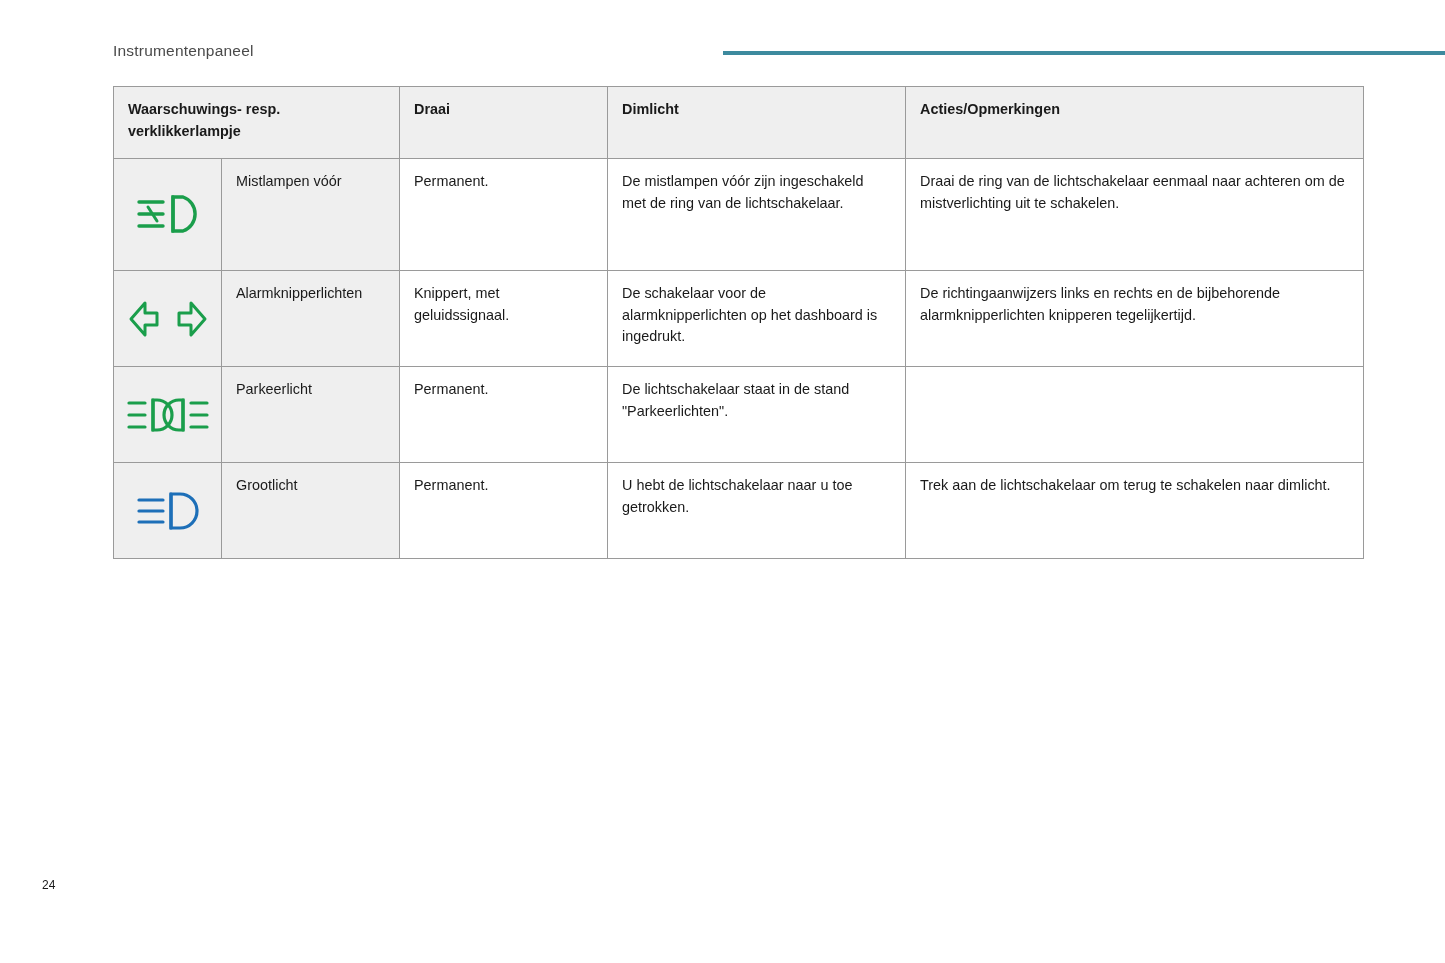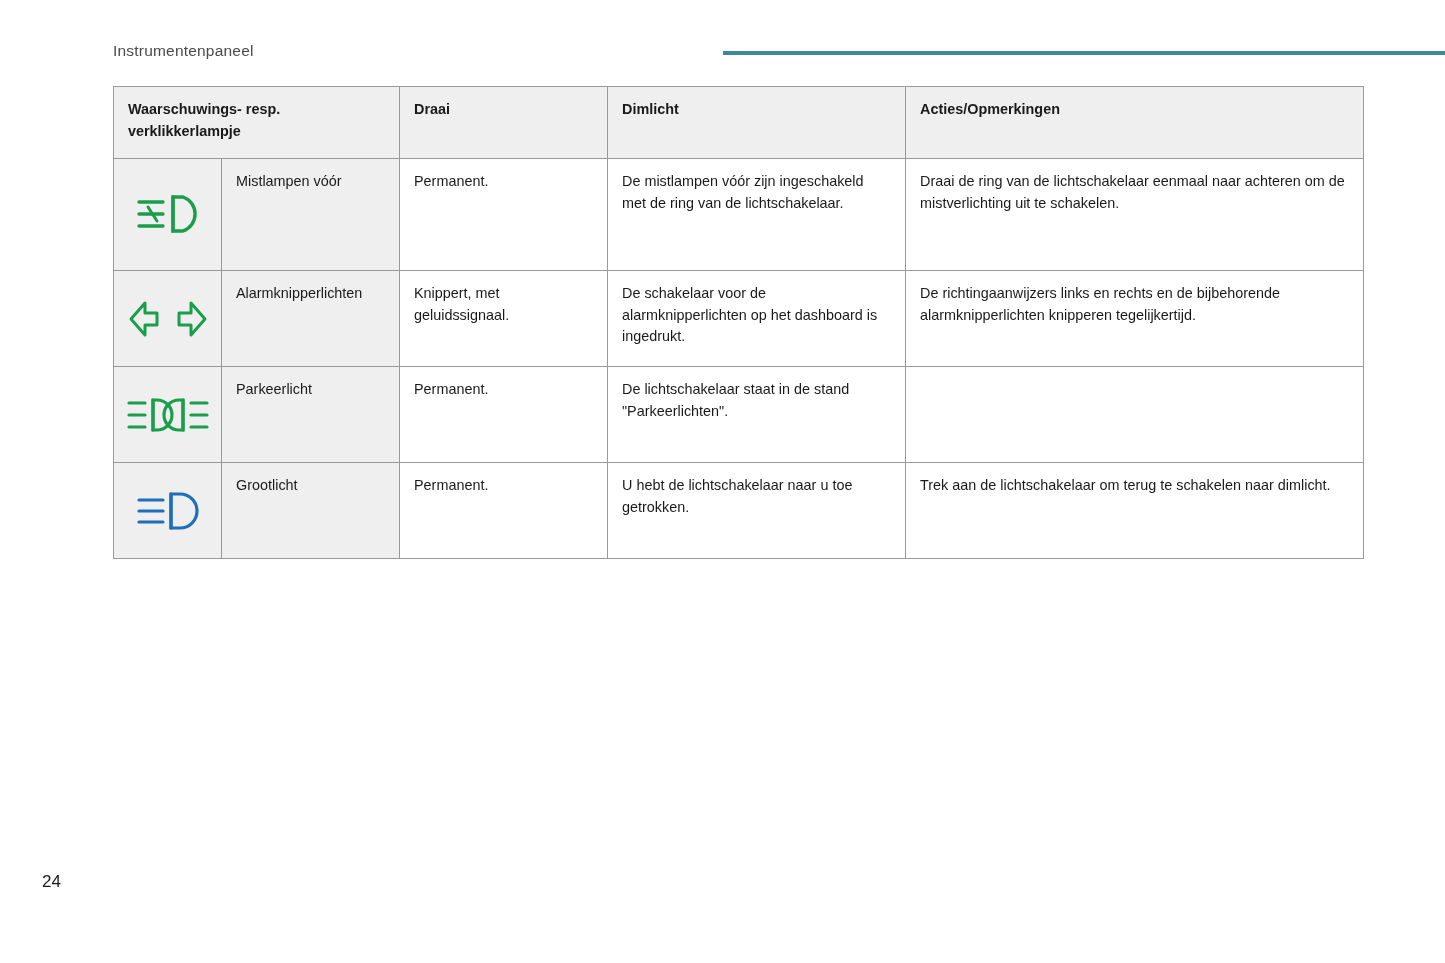--- a/index.html
+++ b/index.html
@@ -108,21 +108,21 @@
     height: 100%;
     min-height: 80px;
   }
   .icon-holder svg { display: block; }
 
   
   .page-number {
     position: absolute;
     left: 42px;
     bottom: 28px;
-    font-size: 17px;
+    font-size: 12px;
     color: #1a1a1a;
   }
 </style>
 </head>
 <body>
 
 <div class="page">
 
   <div class="header">
     <div class="header-title">Instrumentenpaneel</div>

